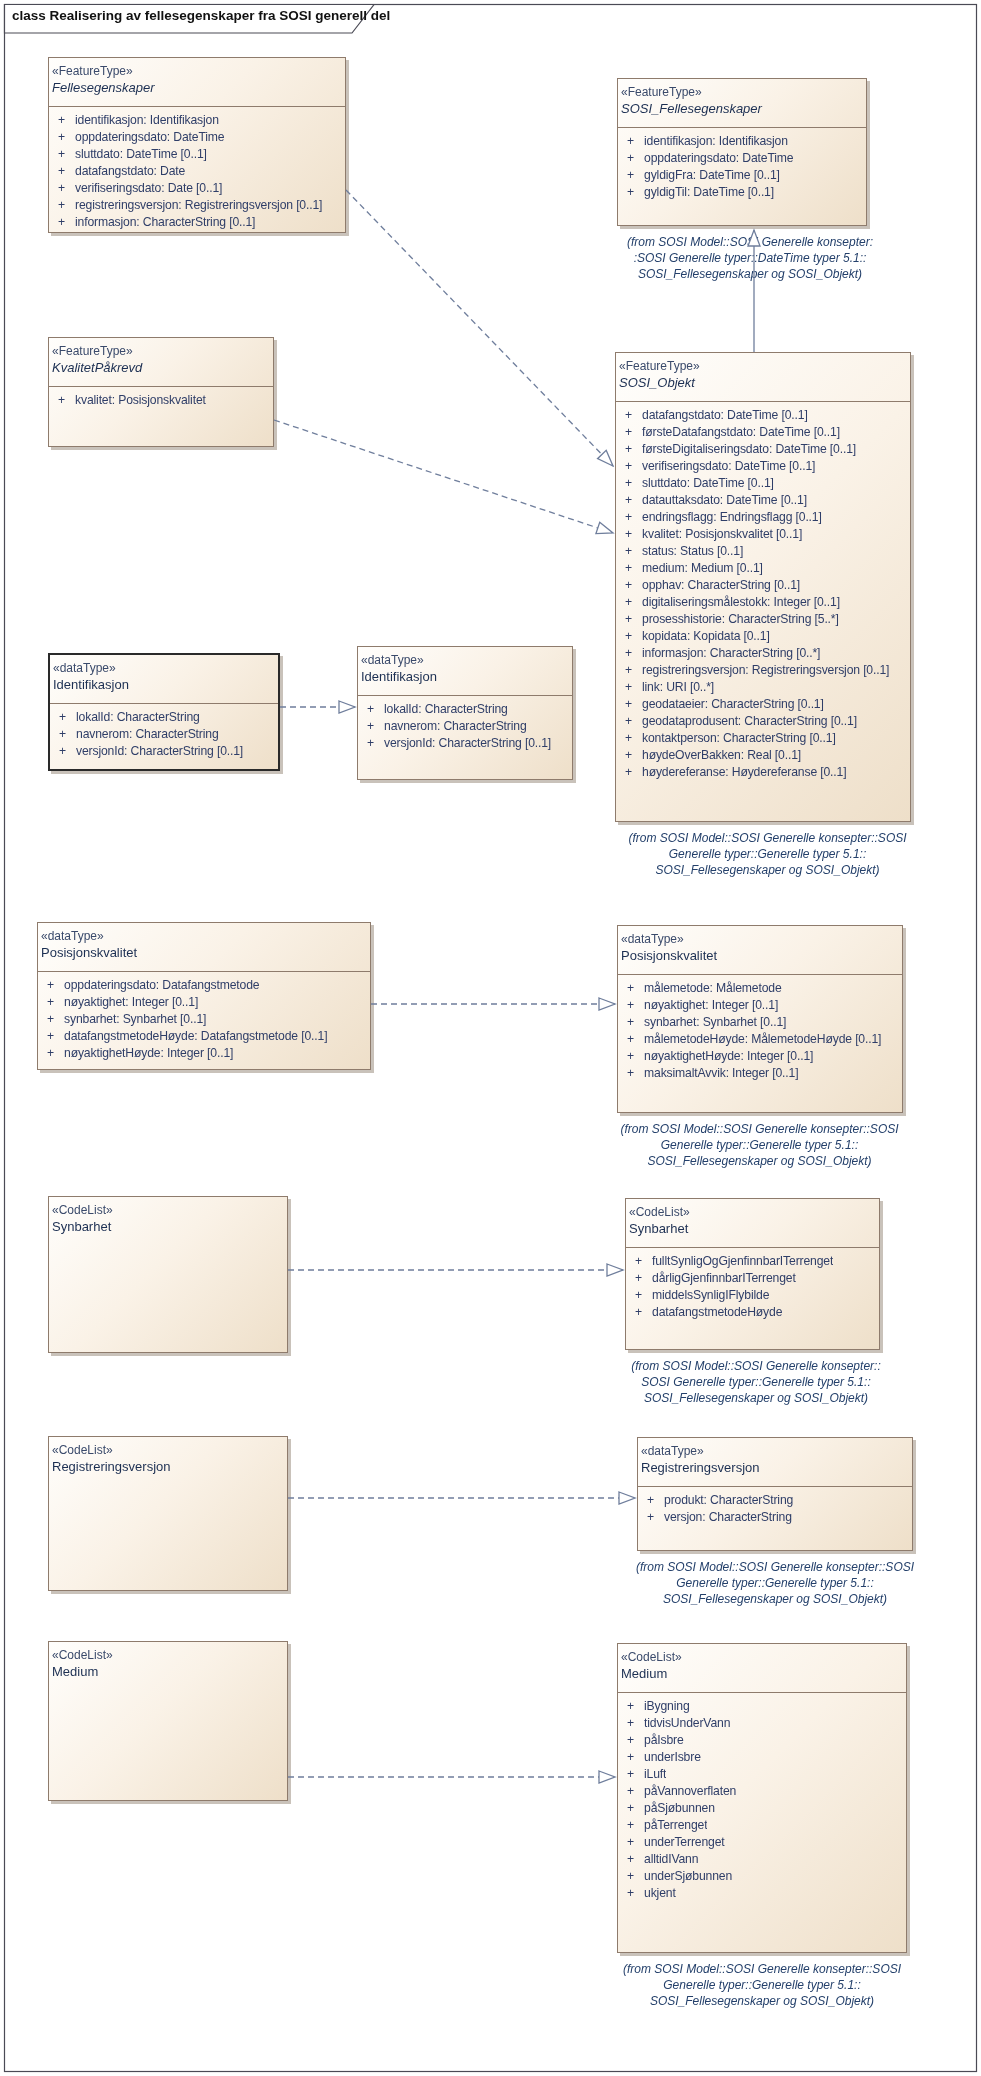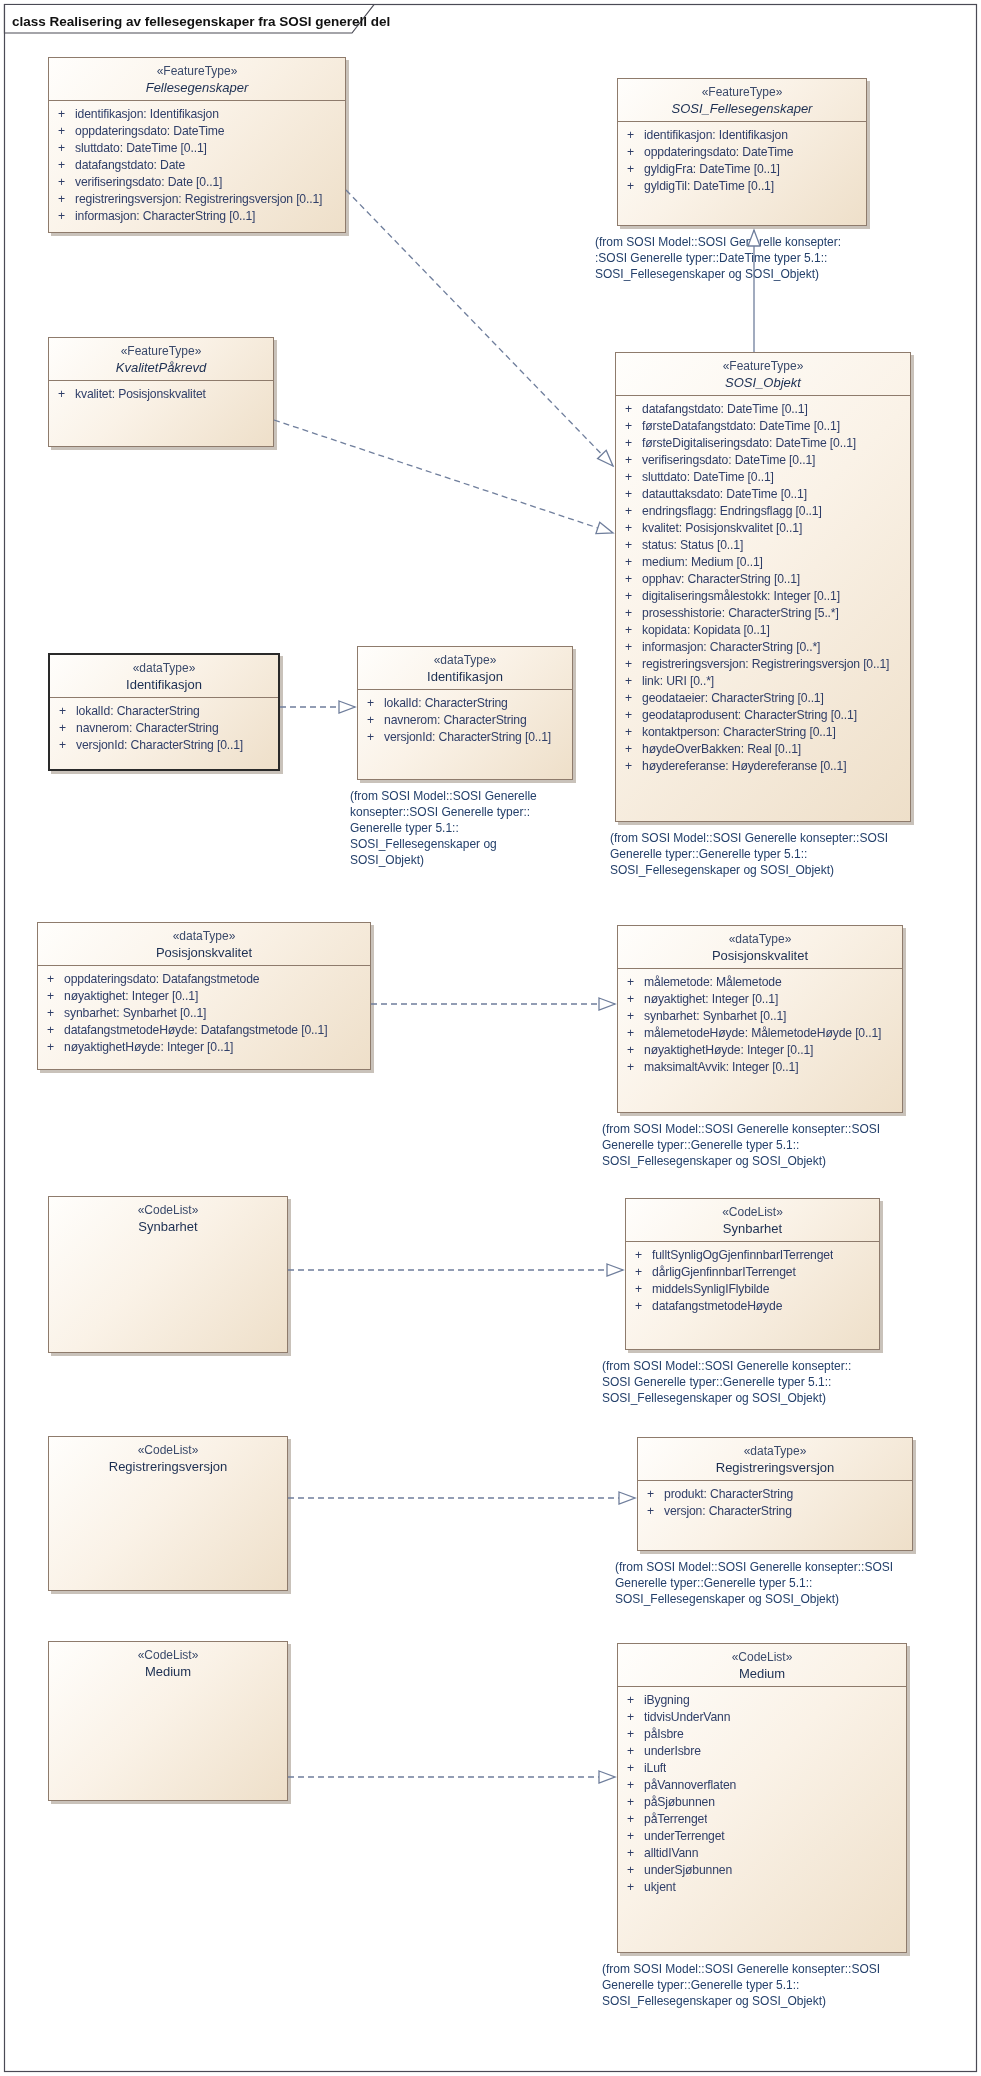--- a/index.html
+++ b/index.html
@@ -2,44 +2,44 @@
 <html><head>
 <meta charset="utf-8">
 <style>
   html,body{margin:0;padding:0;background:#fff;}
   #canvas{
     position:relative;width:981px;height:2076px;background:#fff;
     font-family:"Liberation Sans",sans-serif;overflow:hidden;
   }
   svg.layer{position:absolute;left:0;top:0;z-index:5;pointer-events:none;}
   .frame-title{
-    position:absolute;left:12px;top:14px;z-index:6;
+    position:absolute;left:12px;top:8px;z-index:6;
     font-size:13.5px;font-weight:bold;color:#111;white-space:nowrap;
   }
   .uml-box{
     position:absolute;z-index:2;box-sizing:border-box;
     background:linear-gradient(135deg,#fffefc 0%,#faf2e7 45%,#eedfc9 100%);
     border:1px solid #8e7b6c;
     box-shadow:3px 3px 0 #c9c2ba;
   }
   .uml-box.local{border:2px solid #2a2a2a;}
   .uml-head{
-    text-align:center;padding:6px 3px 4px 3px;border-bottom:1px solid #8e7b6c;
+    padding:6px 3px 10px 3px;border-bottom:1px solid #8e7b6c;
   }
   .uml-box.empty .uml-head{border-bottom:0;}
   .stereo{font-size:12px;color:#3a4a6b;line-height:15px;}
   .cname{font-size:13px;font-weight:normal;color:#1c2f52;line-height:17px;}
   .uml-box.abstract .cname{font-style:italic;}
   .attrs{padding:5px 2px 4px 2px;}
   .attr{display:flex;line-height:17px;font-size:12.2px;color:#2f3e68;}
   .attr .vis{flex:0 0 24px;padding-left:7px;box-sizing:border-box;}
   .attr .txt{white-space:nowrap;overflow:hidden;letter-spacing:-0.15px;}
   .caption{
-    position:absolute;z-index:1;text-align:left;font-size:12px;line-height:16px;
-    color:#24406b;
+    position:absolute;z-index:1;text-align:center;font-size:12px;line-height:16px;
+    font-style:italic;color:#24406b;
   }
 </style>
 </head>
 <body>
 
 <div id="canvas">
 
   <svg class="layer" width="981" height="2076" viewBox="0 0 981 2076">
     <defs>
       <marker id="tri" markerUnits="userSpaceOnUse" markerWidth="20" markerHeight="16" refX="18" refY="8" orient="auto">
@@ -287,28 +287,20 @@
         <div class="attr">
           <span class="vis">+</span>
           <span class="txt">navnerom: CharacterString</span>
         </div>
         <div class="attr">
           <span class="vis">+</span>
           <span class="txt">versjonId: CharacterString [0..1]</span>
         </div>
       </div>
   </div>
-  <div class="caption" style="left:350px;top:788px;width:232px">
-
-  <div>(from SOSI Model::SOSI Generelle</div>
-      <div>konsepter::SOSI Generelle typer::</div>
-      <div>Generelle typer 5.1::</div>
-      <div>SOSI_Fellesegenskaper og</div>
-      <div>SOSI_Objekt)</div>
-    </div>
 
   <div class="uml-box" style="left:37px;top:922px;width:334px;height:148px">
     <div class="uml-head">
       <div class="stereo">«dataType»</div>
       <div class="cname">Posisjonskvalitet</div>
     </div>
     <div class="attrs">
 
     <div class="attr">
           <span class="vis">+</span>

